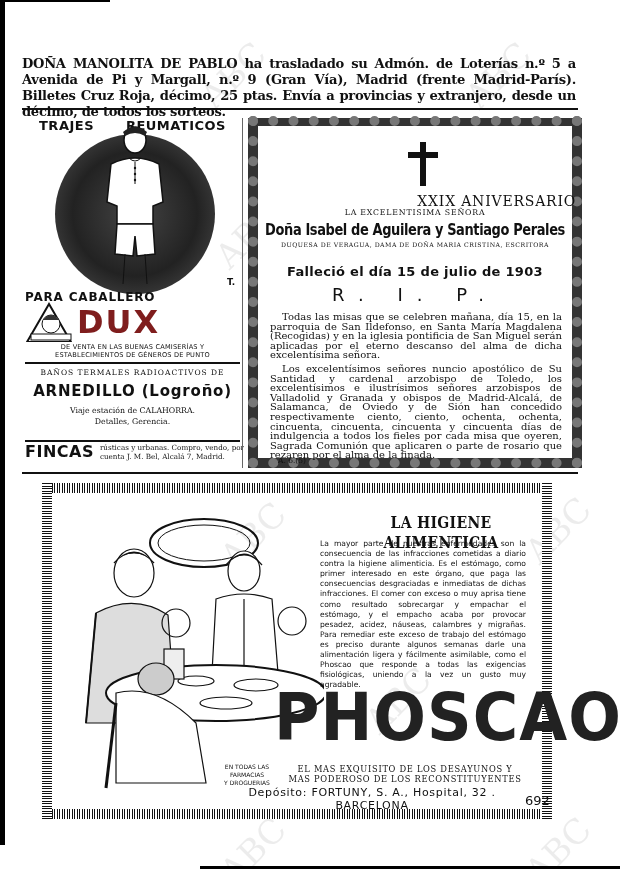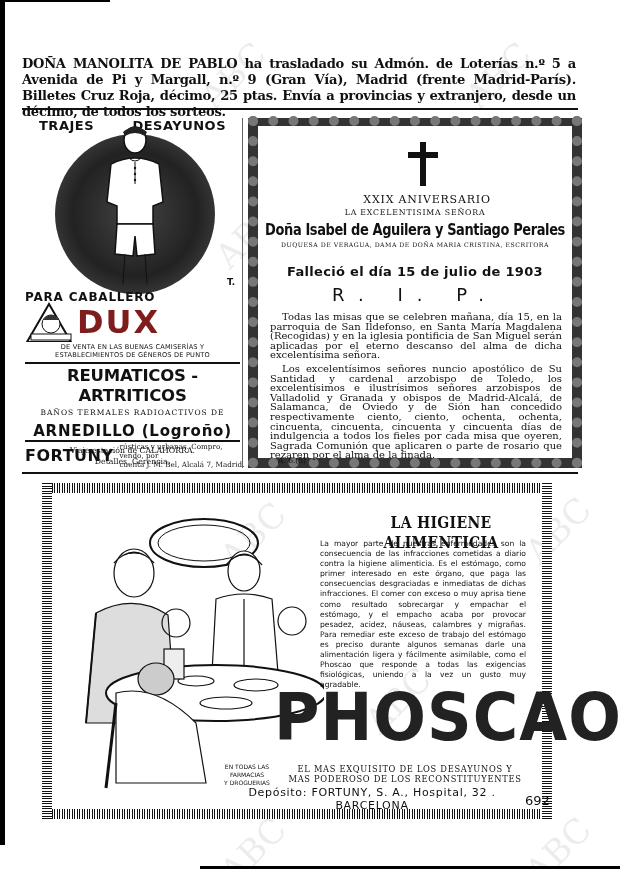--- a/index.html
+++ b/index.html
@@ -39,21 +39,21 @@
   .fincas-text { font-family:"DejaVu Serif", serif; font-size:7.2px; line-height:9px; }
 
   .col-divider { position:absolute; left:242px; top:118px; width:1px; height:350px; background:#666; }
 
   
   .esquela { position:absolute; left:248px; top:118px; width:334px; height:350px; border:10px solid #333; border-top-width:8px; background:#fff; }
   .esquela::before { content:""; position:absolute; inset:-10px; border:10px dotted #777; pointer-events:none; }
   .cross { position:absolute; left:150px; top:16px; width:30px; height:44px; }
   .cross .v { position:absolute; left:12px; top:0; width:6px; height:44px; background:#111; }
   .cross .h { position:absolute; left:0; top:10px; width:30px; height:6px; background:#111; }
-  .esq-aniv { position:absolute; top:67px; left:12px; width:100%; text-align:center; font-size:11px; letter-spacing:0.8px; }
+  .esq-aniv { position:absolute; top:67px; left:4px; width:100%; text-align:right; font-size:14px; letter-spacing:0.8px; }
   .esq-la { position:absolute; top:82px; left:0; width:100%; text-align:center; font-size:7.8px; letter-spacing:0.8px; }
   .esq-name { position:absolute; top:96px; left:0; width:100%; text-align:center; font-family:"DejaVu Sans", sans-serif; font-weight:bold; font-size:13px; letter-spacing:-0.4px; transform:scaleY(1.25); }
   .esq-title { position:absolute; top:115px; left:10px; width:294px; text-align:center; font-size:6.2px; line-height:7px; letter-spacing:0.5px; }
   .esq-date { position:absolute; top:138px; left:0; width:100%; text-align:center; font-family:"DejaVu Sans", sans-serif; font-weight:bold; font-size:13px; letter-spacing:0.3px; }
   .esq-rip { position:absolute; top:158px; left:0; width:100%; text-align:center; font-family:"DejaVu Sans", sans-serif; font-size:18px; letter-spacing:14px; }
   .esq-body { position:absolute; top:186px; left:12px; width:292px; font-size:10px; line-height:9.6px; text-align:justify; }
   .esq-body p { text-indent:12px; margin-bottom:4px; }
   .esq-foot { position:absolute; top:330px; left:20px; width:280px; display:flex; justify-content:flex-start; font-size:7.5px; }
 
   
@@ -87,21 +87,21 @@
 <div class="watermark" style="left:520px;top:830px;">ABC</div>
 
 <div class="notice">
   <span class="lead">DOÑA MANOLITA DE PABLO</span><span style="font-weight:bold;"> ha trasladado su Admón. de Loterías n.º 5 a Avenida de Pi y Margall, n.º 9 (Gran Vía), Madrid (frente Madrid-París). Billetes Cruz Roja, décimo, 25 ptas. Envía a provincias y extranjero, desde un décimo, de todos los sorteos.</span>
 </div>
 <div class="rule" style="left:22px;top:108px;width:556px;"></div>
 
 <div class="dux-ad">
   <div class="dux-head">
     <span>TRAJES</span>
-    <span>DESAYUNOS</span>
+    <span>REUMATICOS</span>
   </div>
   <div class="dux-circle"></div>
   <svg class="dux-man" viewBox="0 0 64 160">
     <ellipse cx="32" cy="16" rx="11" ry="13" fill="#fff" stroke="#111" stroke-width="1.5"></ellipse>
     <path d="M20 8 Q32 -2 44 8 L42 12 Q32 6 22 12 Z" fill="#222"></path>
     <path d="M8 40 Q32 28 56 40 L60 78 L50 82 L50 100 L14 100 L14 82 L4 78 Z" fill="#fff" stroke="#111" stroke-width="1.5"></path>
     <path d="M26 34 Q32 40 38 34" fill="none" stroke="#111"></path>
     <line x1="32" y1="38" x2="32" y2="60" stroke="#111"></line>
     <circle cx="32" cy="44" r="1.2" fill="#111"></circle>
       <circle cx="32" cy="50" r="1.2" fill="#111"></circle>
@@ -122,30 +122,29 @@
     <span class="dux-word">DUX</span>
   </div>
 </div>
 <div class="dux-foot">
   <div>DE VENTA EN LAS BUENAS CAMISERÍAS Y</div>
   <div>ESTABLECIMIENTOS DE GÉNEROS DE PUNTO</div>
 </div>
 <div class="rule" style="left:25px;top:362px;width:215px;"></div>
 
 <div class="reuma">
-  <div class="reuma-title">REUMATICOS - ARTRITICOS</div>
   <div class="reuma-sub">BAÑOS TERMALES RADIOACTIVOS DE</div>
   <div class="reuma-place">ARNEDILLO (Logroño)</div>
   <div class="reuma-line">Viaje estación de CALAHORRA.</div>
   <div class="reuma-line" style="margin-top:2px;">Detalles, Gerencia.</div>
 </div>
 <div class="rule" style="left:25px;top:440px;width:215px;height:1.5px;"></div>
 
 <div class="fincas">
-  <span class="fincas-word">FORTUNY</span>
+  <span class="fincas-word">FINCAS</span>
   <span class="fincas-text">
     <span style="display:block;">rústicas y urbanas. Compro, vendo, por</span>
     <span style="display:block;">cuenta J. M. Bel, Alcalá 7, Madrid.</span>
   </span>
 </div>
 
 <div class="col-divider"></div>
 
 <div class="esquela">
   <div class="cross">

